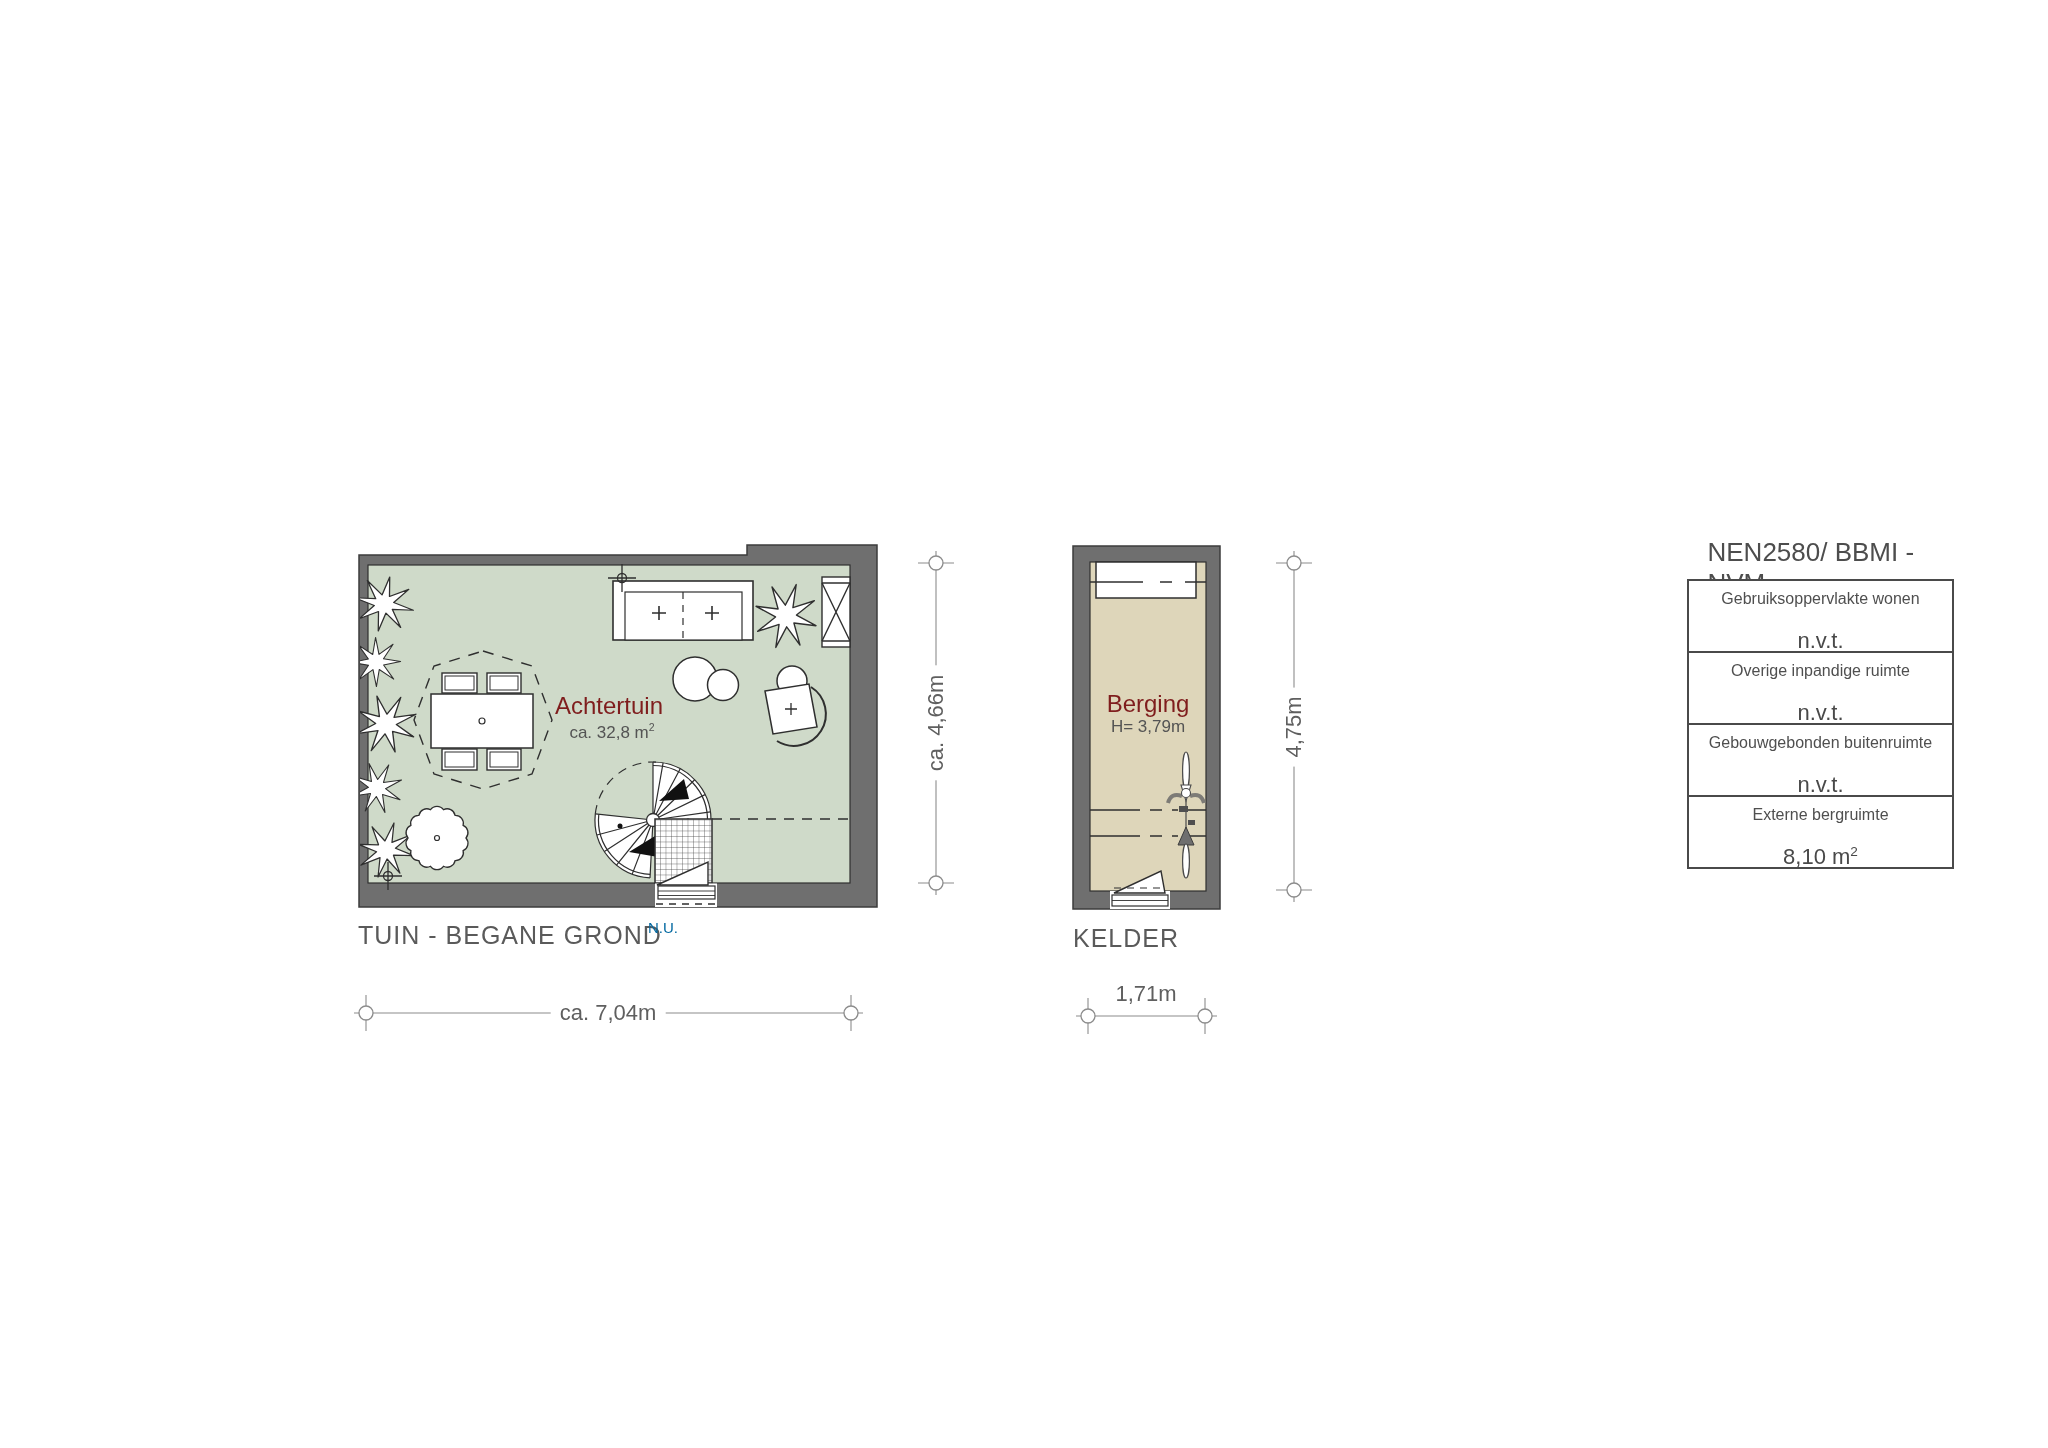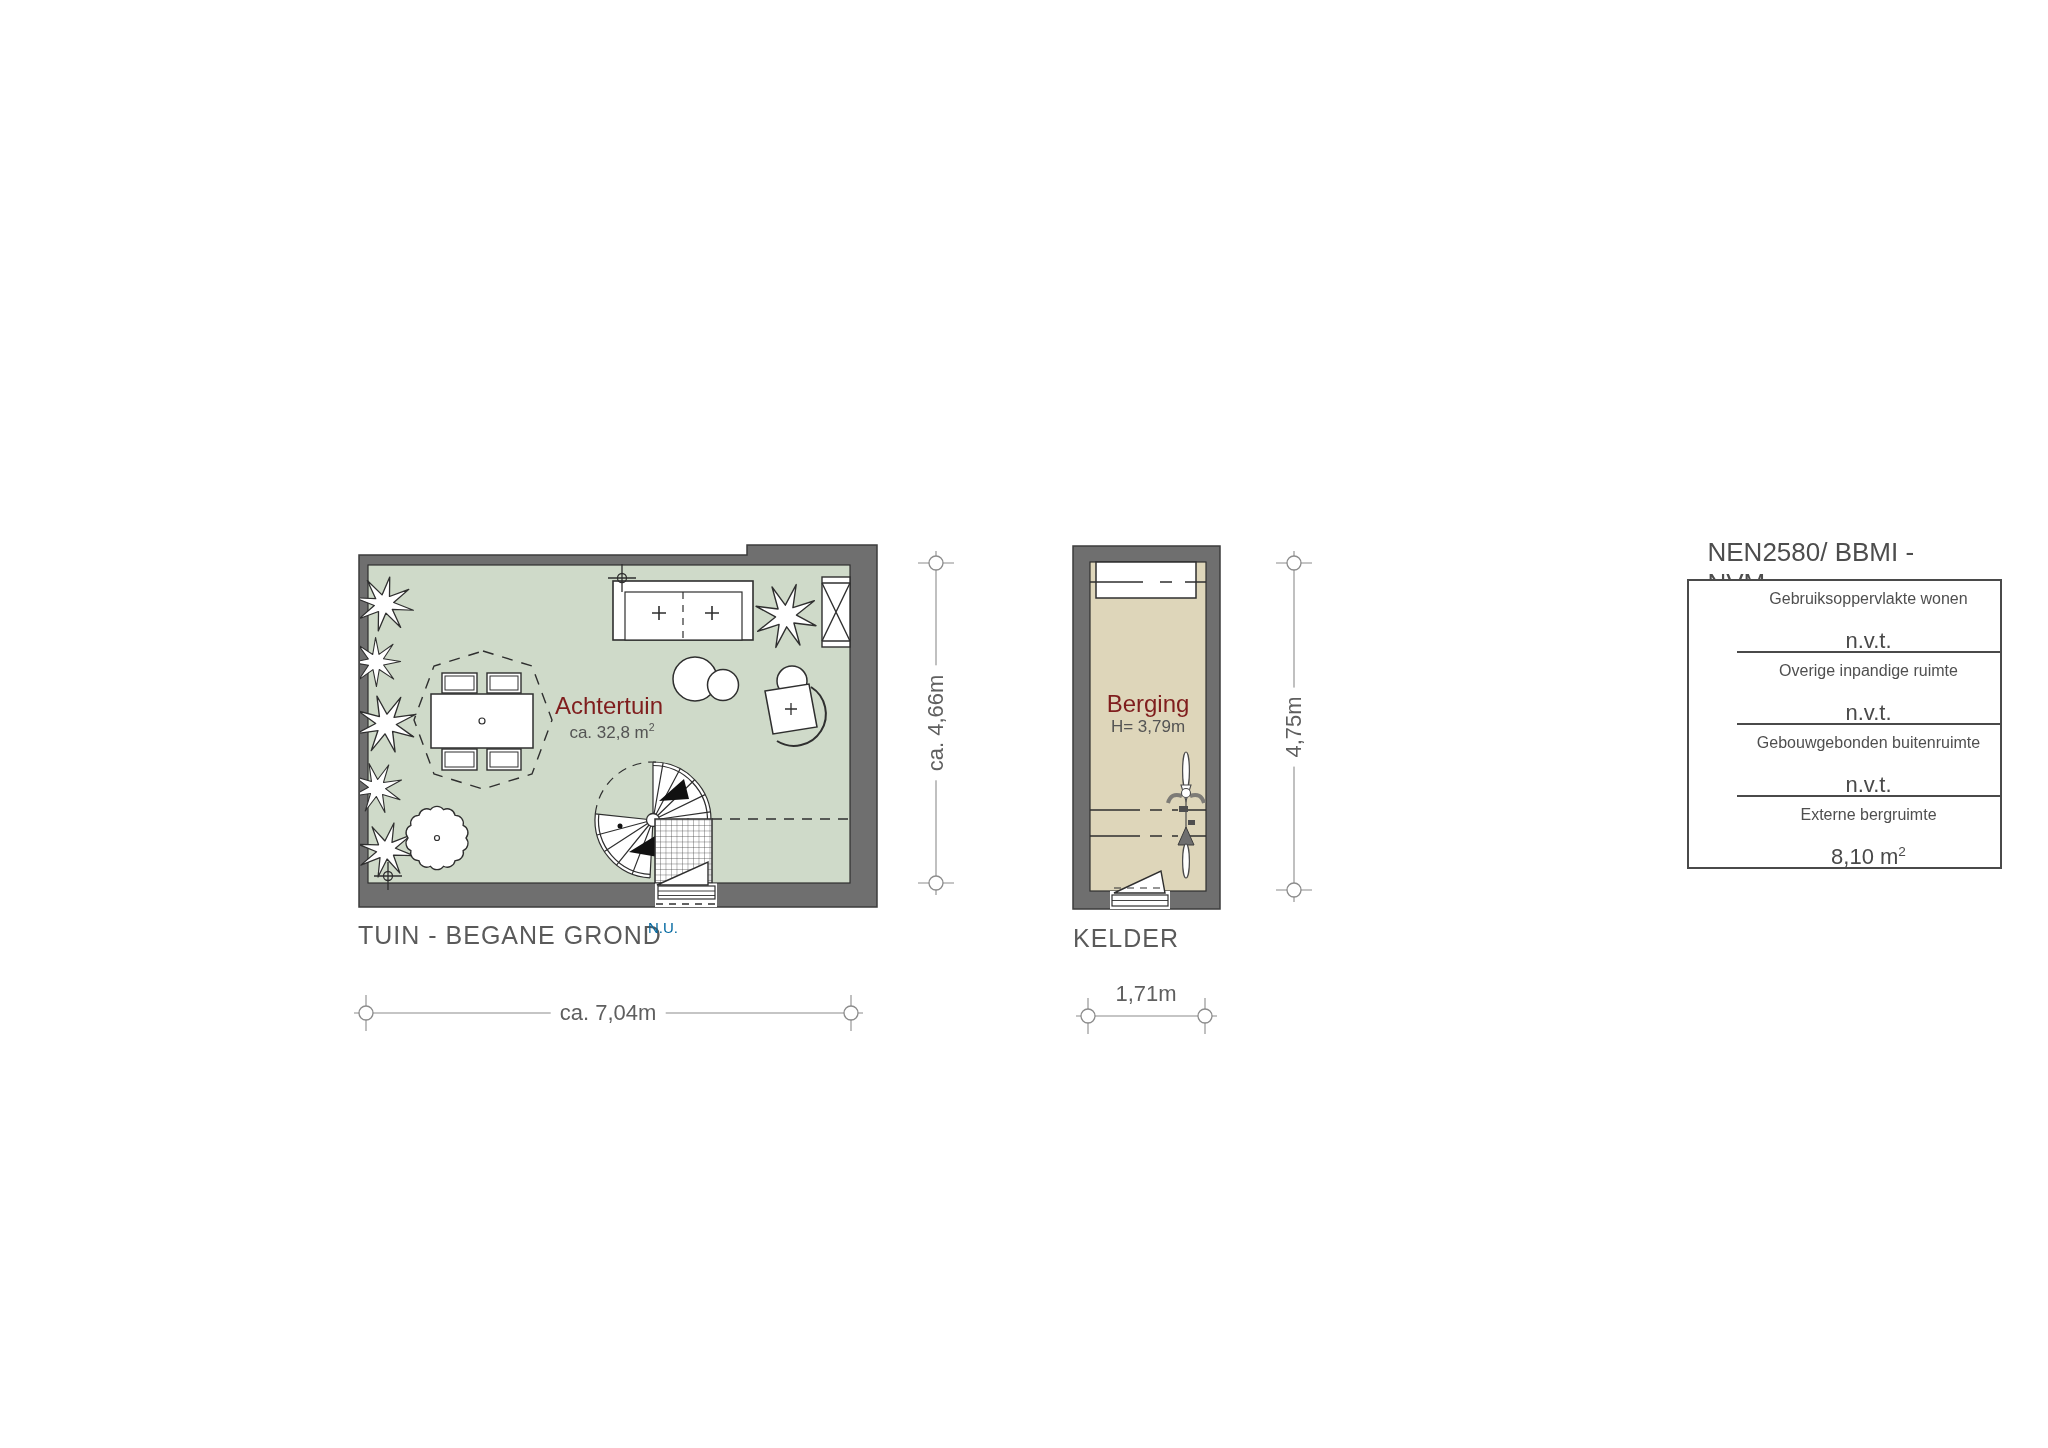--- a/index.html
+++ b/index.html
@@ -12,21 +12,21 @@
   .lbl-plan-title{font-size:25px;letter-spacing:1px;color:#5a5a5a;}
   .lbl-room{font-size:24px;transform:translateX(-50%);color:#7f1d1d;}
   .lbl-room-sub{font-size:17px;transform:translateX(-50%);color:#545454;}
   .lbl-note{font-size:15px;transform:translateX(-50%);color:#0369a1;}
   .lbl-dim{font-size:22px;color:#5f5f5f;background:#ffffff;padding:0 9px;transform:translate(-50%,-50%);}
   .lbl-dim.vert{transform:translate(-50%,-50%) rotate(-90deg);}
   sup{font-size:0.62em;}
   .nen-title{position:absolute;font-size:26px;color:#4d4d4d;transform:translateX(-50%);}
   .nen-table{
     position:absolute;left:1687px;top:579px;width:263px;
-    border:2px solid #4a4a4a;background:#ffffff;padding-left:48px;
+    border:2px solid #4a4a4a;background:#ffffff;
   }
   .nen-row{height:70px;text-align:center;overflow:hidden;}
   .nen-row + .nen-row{border-top:2px solid #4a4a4a;}
   .nen-label{font-size:16px;margin-top:9px;color:#4f4f4f;}
   .nen-value{font-size:22px;margin-top:20px;color:#494949;}
   .nen-disclaimer{
     position:absolute;left:1687px;top:876px;width:267px;
     font-size:13px;line-height:17px;color:#4f4f4f;
   }
   .disc-line{display:block;text-align:justify;text-align-last:justify;}

